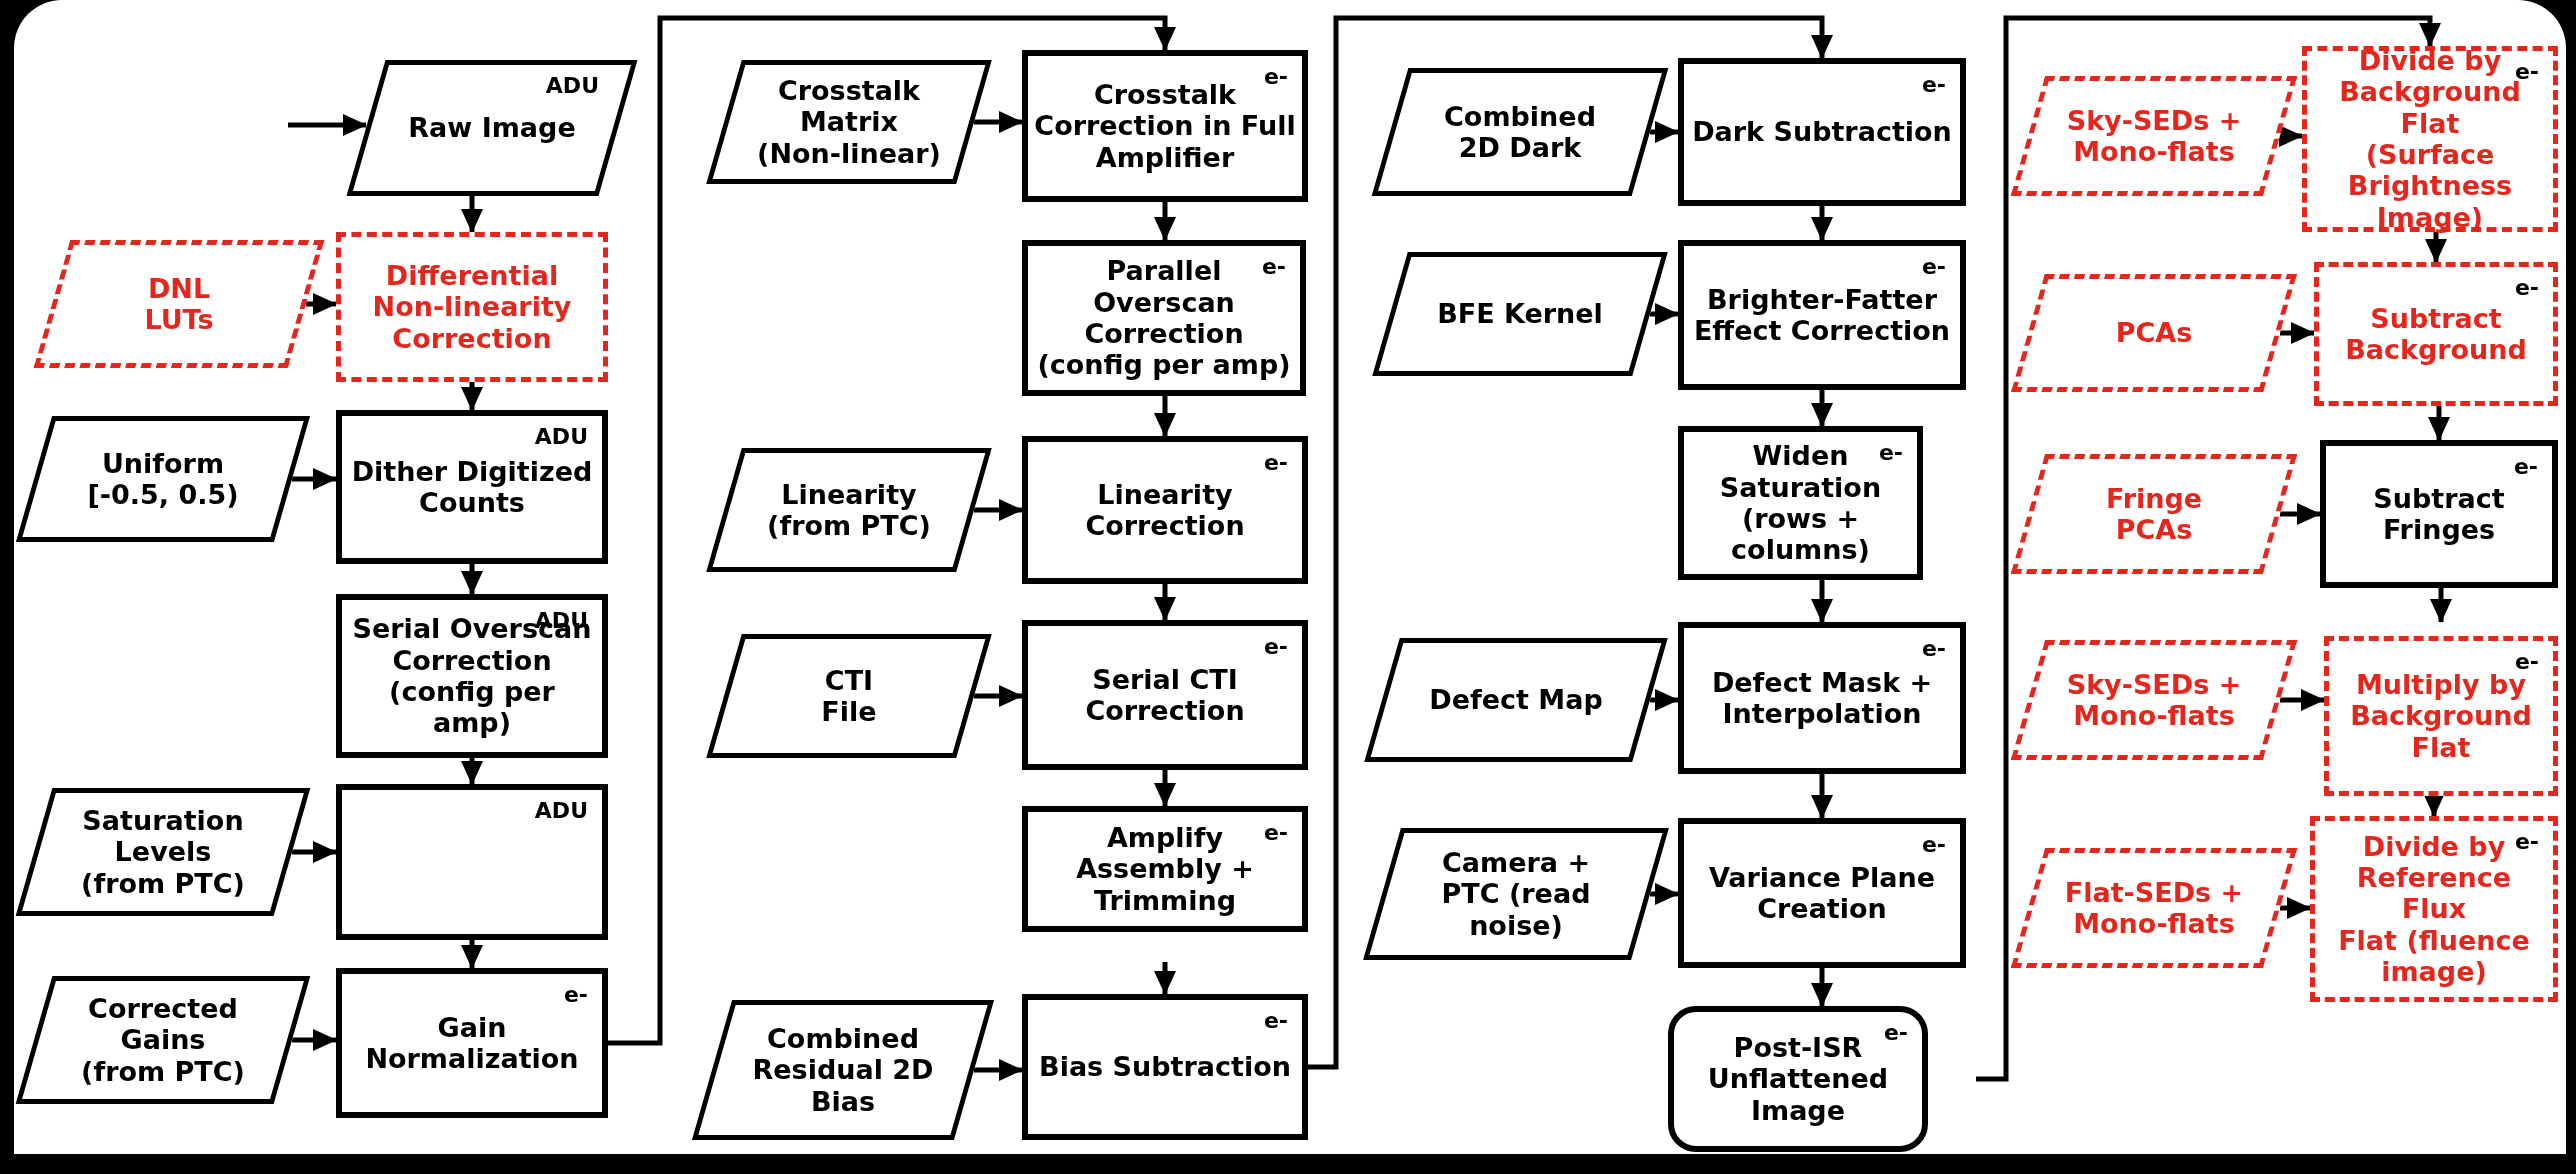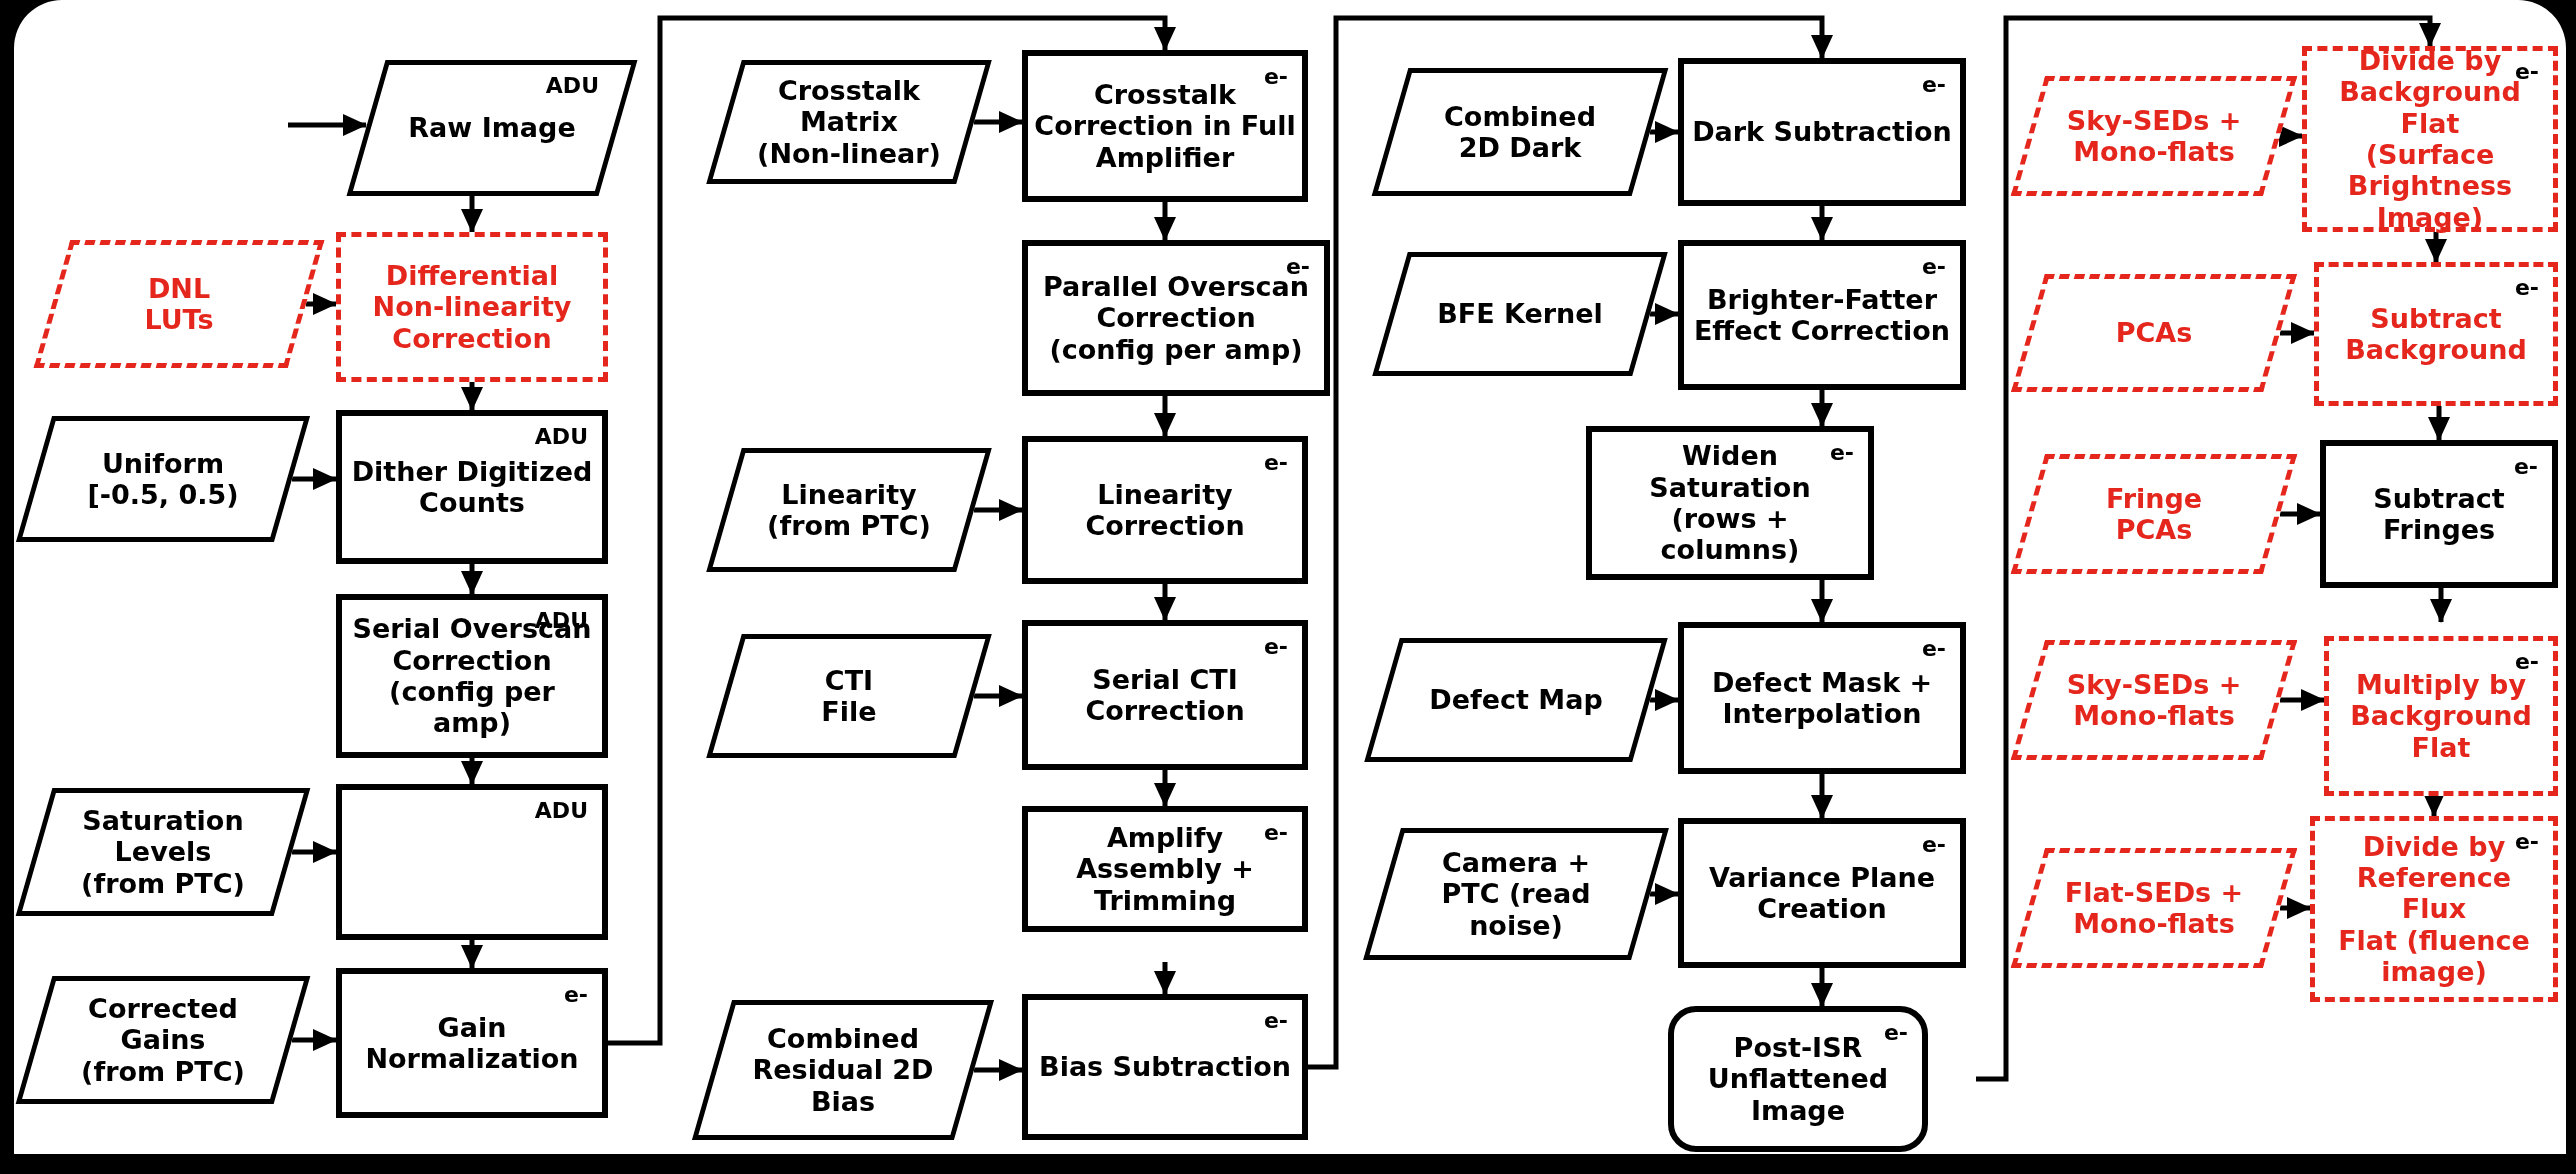--- a/index.html
+++ b/index.html
@@ -138,21 +138,21 @@
 Matrix
 (Non-linear)</span>
         </div>
       </div>
       <div class="node rect" style="left: 1022px; top: 50px; width: 286px; height: 152px;">
         <span class="label">Crosstalk
 Correction in Full
 Amplifier</span>
         <span class="unit">e-</span>
       </div>
-      <div class="node rect" style="left: 1022px; top: 240px; width: 308px; height: 156px;">
+      <div class="node rect" style="left: 1022px; top: 240px; width: 284px; height: 156px;">
         <span class="label">Parallel Overscan
 Correction
 (config per amp)</span>
         <span class="unit">e-</span>
       </div>
       <div class="node para" style="left: 724px; top: 448px; width: 250px; height: 124px;">
         <div class="inner">
           <span class="label">Linearity
 (from PTC)</span>
         </div>
@@ -203,21 +203,21 @@
       <div class="node para" style="left: 1390px; top: 252px; width: 260px; height: 124px;">
         <div class="inner">
           <span class="label">BFE Kernel</span>
         </div>
       </div>
       <div class="node rect" style="left: 1678px; top: 240px; width: 288px; height: 150px;">
         <span class="label">Brighter-Fatter
 Effect Correction</span>
         <span class="unit">e-</span>
       </div>
-      <div class="node rect" style="left: 1586px; top: 426px; width: 288px; height: 154px;">
+      <div class="node rect" style="left: 1678px; top: 426px; width: 245px; height: 154px;">
         <span class="label">Widen Saturation
 (rows + columns)</span>
         <span class="unit">e-</span>
       </div>
       <div class="node para" style="left: 1382px; top: 638px; width: 268px; height: 124px;">
         <div class="inner">
           <span class="label">Defect Map</span>
         </div>
       </div>
       <div class="node rect" style="left: 1678px; top: 622px; width: 288px; height: 152px;">

